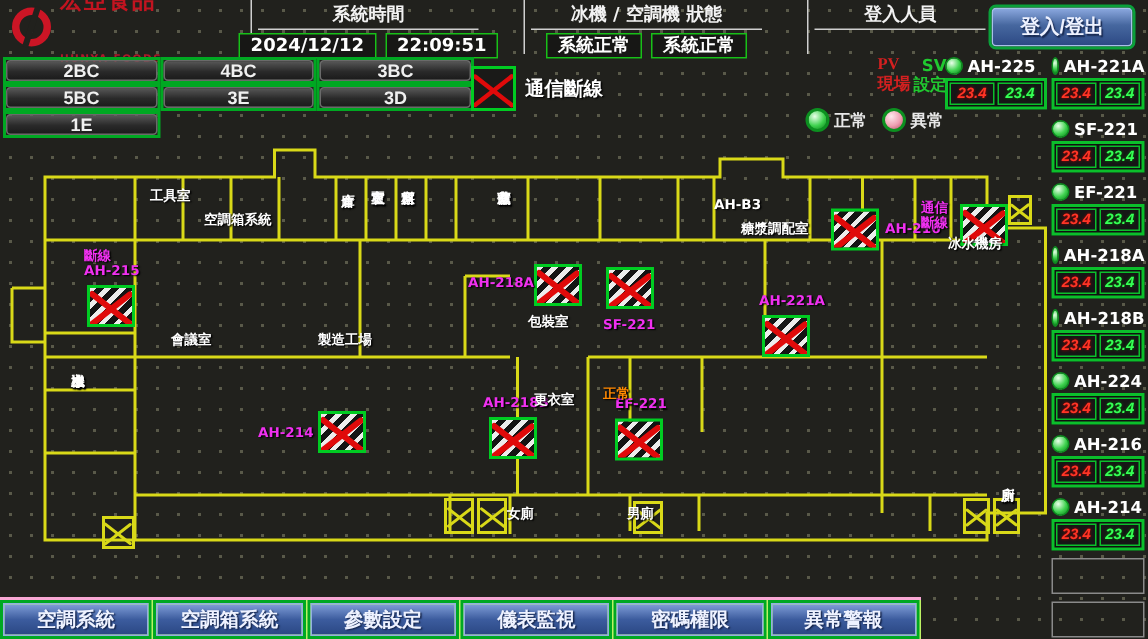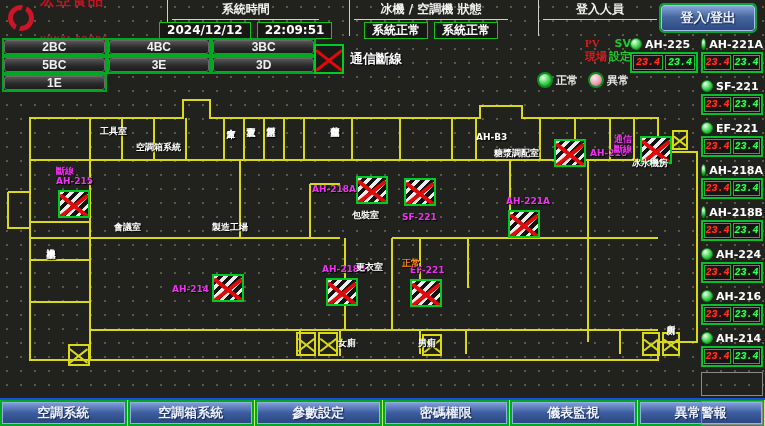--- a/index.html
+++ b/index.html
@@ -52,21 +52,21 @@
   .led.sm{width:10px;height:10px;border-width:1px;}
   
   .eq-col{position:absolute;display:flex;flex-direction:column;z-index:3;}
   .eq-colA{left:630px;top:36px;width:68px;}
   .eq-colB{left:701px;top:36px;width:62px;}
   .eq-row{margin-bottom:5px;}
   .eq-name{display:flex;align-items:center;gap:3px;height:16px;}
   .eq-name span{color:#fff;font-weight:bold;font-size:11px;letter-spacing:0;white-space:nowrap;}
   .eq-vals{border:2px solid #0bbf2b;display:flex;gap:2px;padding:1px;background:#101010;box-sizing:border-box;}
   .val{flex:1;background:#161616;border:1px solid #0bbf2b;text-align:center;
-    font-family:Liberation Mono, monospace;font-size:10px;font-weight:bold;
+    font-family:Liberation Sans, sans-serif;font-size:10px;font-weight:bold;
     line-height:13px;font-style:italic;}
   .val.pv{color:#ff3526;text-shadow:0 0 2px #a00;}
   .val.sv{color:#35ff55;text-shadow:0 0 2px #070;}
   .eq-empty{border:1px solid #8a8a8a;height:22px;margin-bottom:5px;background:transparent;}
   
   .map{position:absolute;left:0;top:92px;width:700px;height:306px;z-index:1;}
   .map svg{position:absolute;left:0;top:0;}
   .ahu{position:absolute;width:32px;height:28px;border:2px solid #00cc22;box-sizing:border-box;
     background:repeating-linear-gradient(135deg,#ececec 0 3px,#141414 3px 7px);overflow:hidden;cursor:pointer;}
   .xline{position:absolute;left:-15%;top:50%;width:130%;height:4px;background:#e00a0a;border-radius:2px;}
@@ -74,22 +74,22 @@
   .xl-y{background:#d9d918;height:2px;}
   .ulabel{position:absolute;color:#f030f0;font-size:9px;font-weight:bold;line-height:10px;
     text-shadow:1px 1px 1px #000;white-space:nowrap;z-index:2;}
   .room{position:absolute;color:#fff;font-size:9px;font-weight:bold;line-height:10px;
     text-shadow:1px 1px 1px #000;white-space:nowrap;z-index:2;}
   .room.v{writing-mode:vertical-rl;text-orientation:upright;}
   .stair{position:absolute;border:2px solid #d9d918;box-sizing:border-box;overflow:hidden;}
   .commbox{width:26px;height:26px;border:2px solid #00cc22;position:relative;background:#1a1a18;overflow:hidden;}
   .commbox .xline{height:3px;}
   
-  .footer{position:absolute;left:0;bottom:0;width:765px;height:28px;display:flex;
-    border-top:2px solid #1d4ed8;box-sizing:border-box;background:#bef264;}
+  .footer{position:absolute;left:0;bottom:0;width:614px;height:28px;display:flex;
+    border-top:2px solid #f9a8d4;box-sizing:border-box;background:#bef264;}
   .f-cell{flex:1;border:2px solid #00a822;box-sizing:border-box;display:flex;margin-right:1px;}
   .f-btn{flex:1;background:linear-gradient(#7e9cd6,#3c5c9e 50%,#2b4884);border:1px solid #93b0e0;
     color:#eef2ff;font-weight:bold;font-size:13px;text-shadow:1px 1px 1px #14244a;cursor:pointer;padding:0;}
 </style>
 </head>
 <body>
 
 <div class="hdr">
   <div class="logo" style="border-left:none;">
     <div class="logo-mark"></div>
@@ -381,21 +381,21 @@
     <div class="f-cell">
       <button class="f-btn">空調系統</button>
     </div>
     <div class="f-cell">
       <button class="f-btn">空調箱系統</button>
     </div>
     <div class="f-cell">
       <button class="f-btn">參數設定</button>
     </div>
     <div class="f-cell">
+      <button class="f-btn">儀表監視</button>
+    </div>
+    <div class="f-cell">
       <button class="f-btn">密碼權限</button>
     </div>
     <div class="f-cell">
-      <button class="f-btn">儀表監視</button>
-    </div>
-    <div class="f-cell">
       <button class="f-btn">異常警報</button>
     </div>
   </div>
 
 </body></html>

